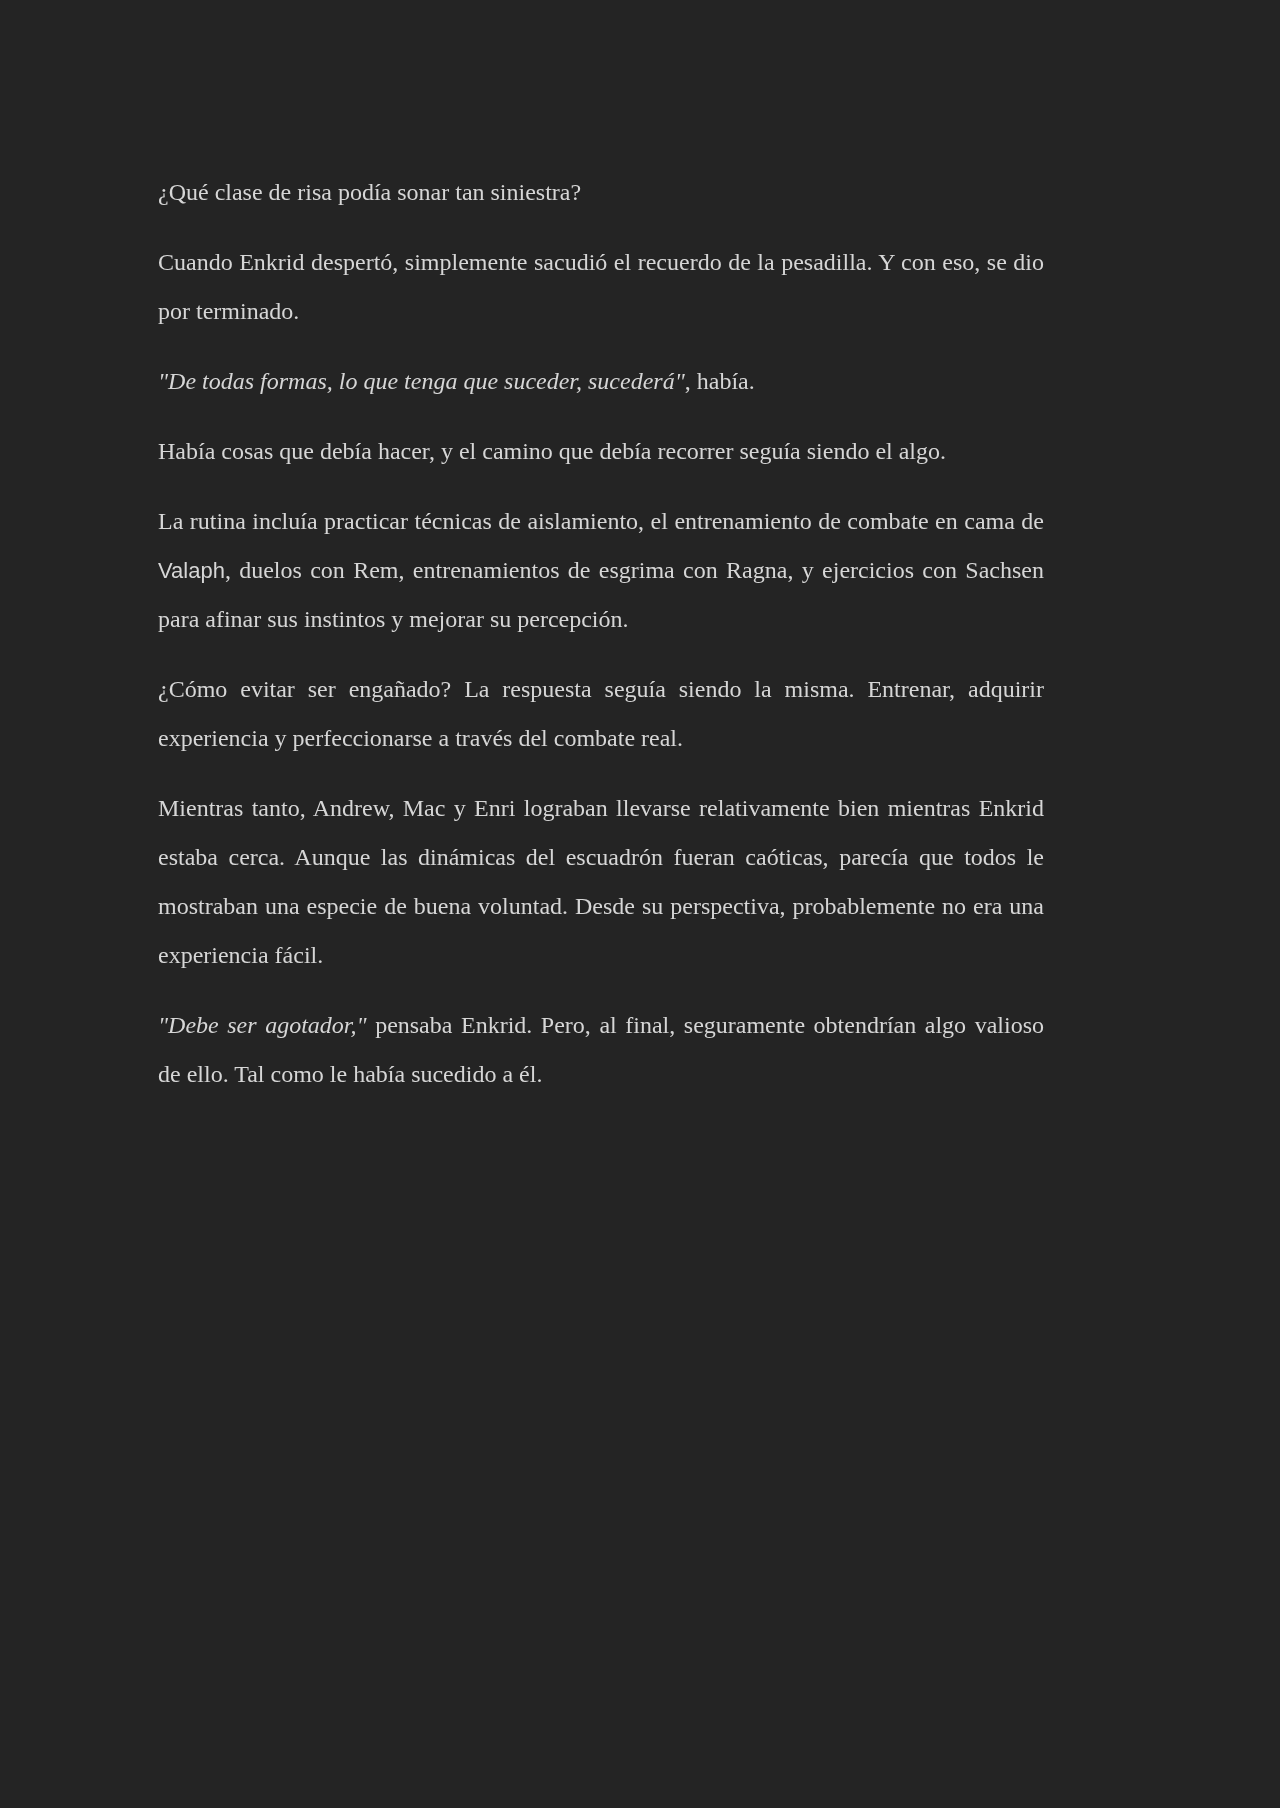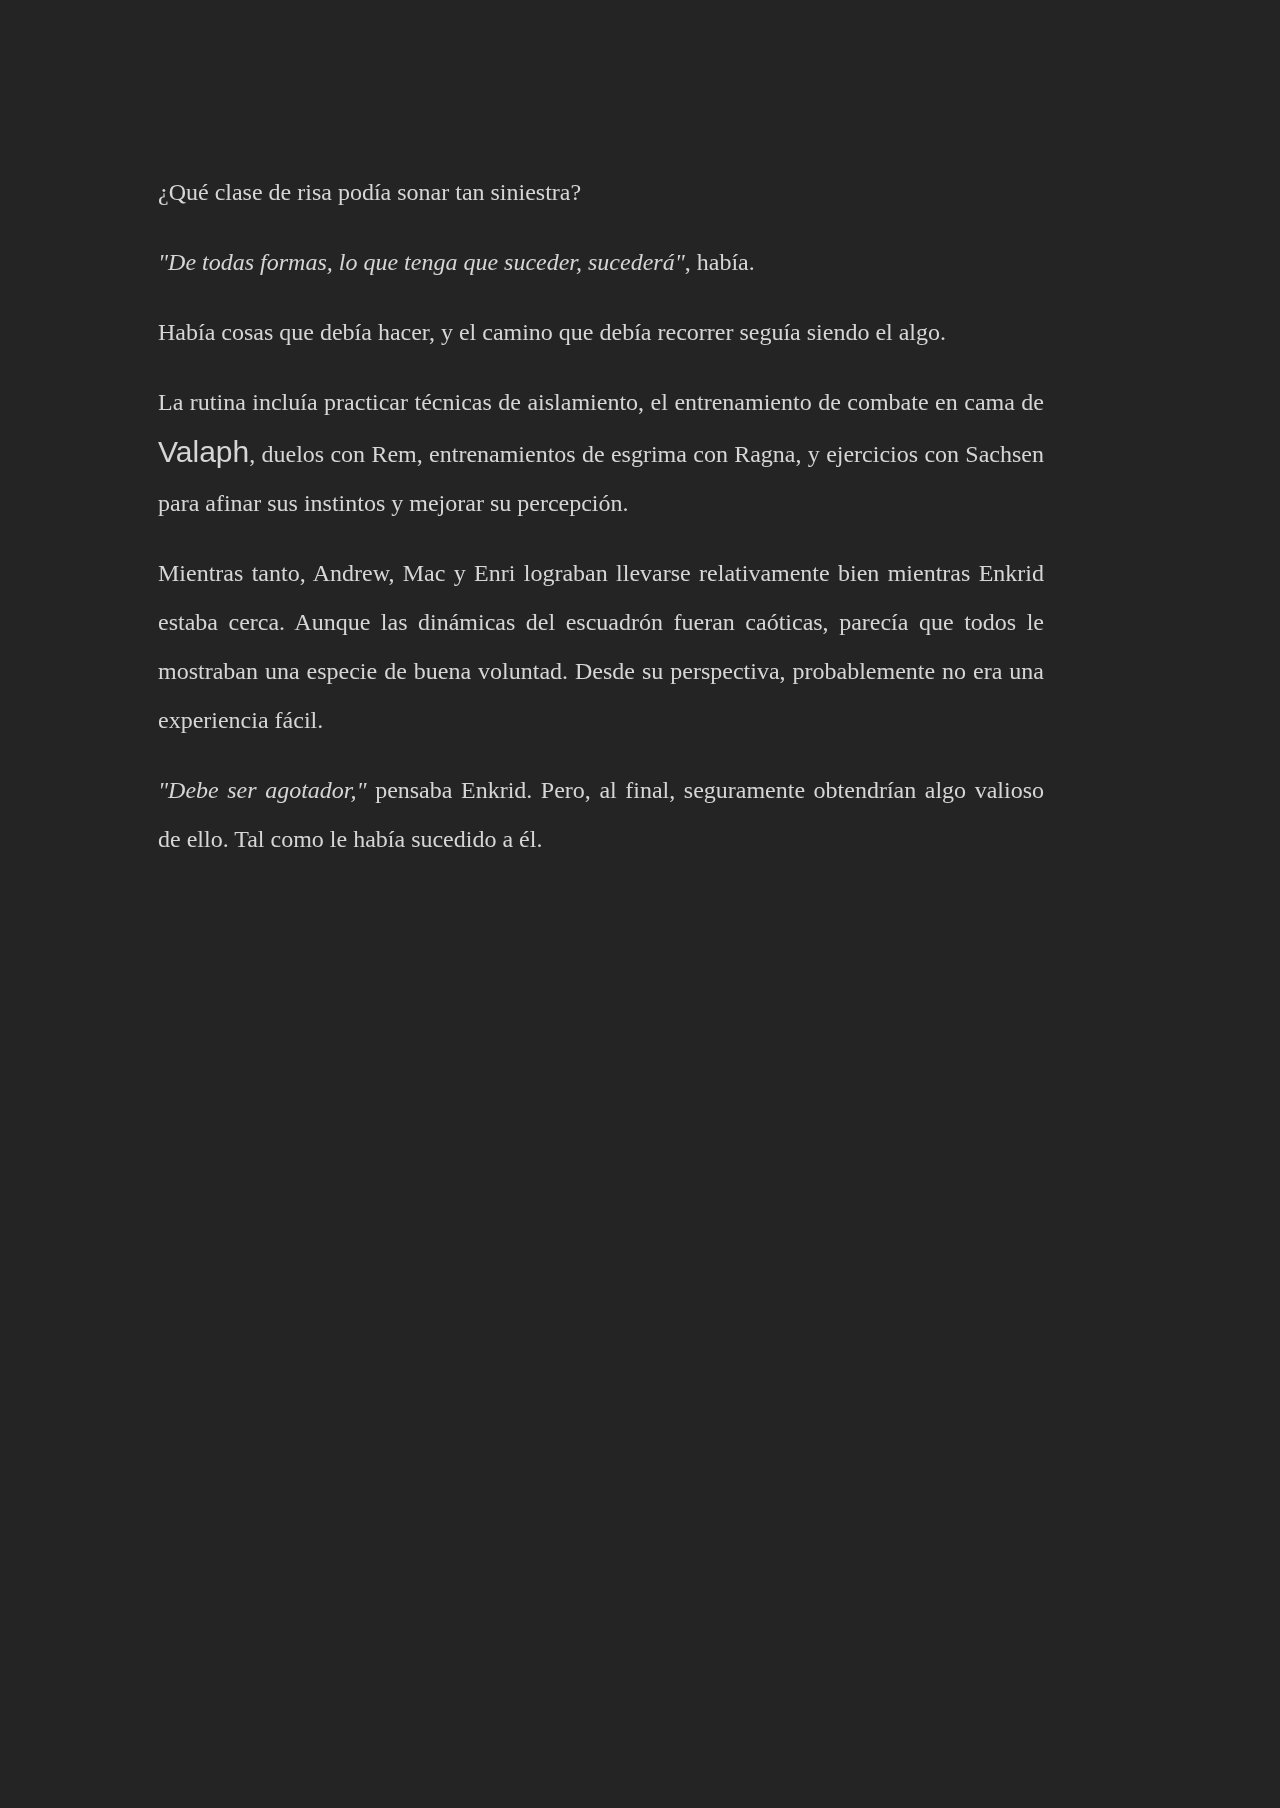--- a/index.html
+++ b/index.html
@@ -24,28 +24,30 @@
   }
   .chapter-text p {
     margin: 0 0 21px 0;
     text-align: justify;
     text-justify: inter-word;
   }
   .seg-normal { font-style: normal; }
   .seg-italic { font-style: italic; }
   .seg-sans {
     font-family: "Liberation Sans", "DejaVu Sans", sans-serif;
-    font-size: 30px;
+    font-size: 22px;
   }
 </style>
 </head>
 <body>
 
 <div class="page">
   <main class="chapter-text" id="chapter-text">
       <p><span class="seg-normal">¿Qué clase de risa podía sonar tan siniestra?</span></p>
+      <p><span class="seg-normal">Cuando Enkrid despertó, simplemente sacudió el recuerdo de la pesadilla. Y con eso, se dio por terminado.</span></p>
       <p><span class="seg-italic">"De todas formas, lo que tenga que suceder, sucederá"</span><span class="seg-normal">, había.</span></p>
       <p><span class="seg-normal">Había cosas que debía hacer, y el camino que debía recorrer seguía siendo el algo.</span></p>
       <p><span class="seg-normal">La rutina incluía practicar técnicas de aislamiento, el entrenamiento de combate en cama de </span><span class="seg-sans">Valaph</span><span class="seg-normal">, duelos con Rem, entrenamientos de esgrima con Ragna, y ejercicios con Sachsen para afinar sus instintos y mejorar su percepción.</span></p>
+      <p><span class="seg-normal">¿Cómo evitar ser engañado? La respuesta seguía siendo la misma. Entrenar, adquirir experiencia y perfeccionarse a través del combate real.</span></p>
       <p><span class="seg-normal">Mientras tanto, Andrew, Mac y Enri lograban llevarse relativamente bien mientras Enkrid estaba cerca. Aunque las dinámicas del escuadrón fueran caóticas, parecía que todos le mostraban una especie de buena voluntad. Desde su perspectiva, probablemente no era una experiencia fácil.</span></p>
       <p><span class="seg-italic">"Debe ser agotador,"</span><span class="seg-normal"> pensaba Enkrid. Pero, al final, seguramente obtendrían algo valioso de ello. Tal como le había sucedido a él.</span></p>
     </main>
 </div>
 
 </body></html>

